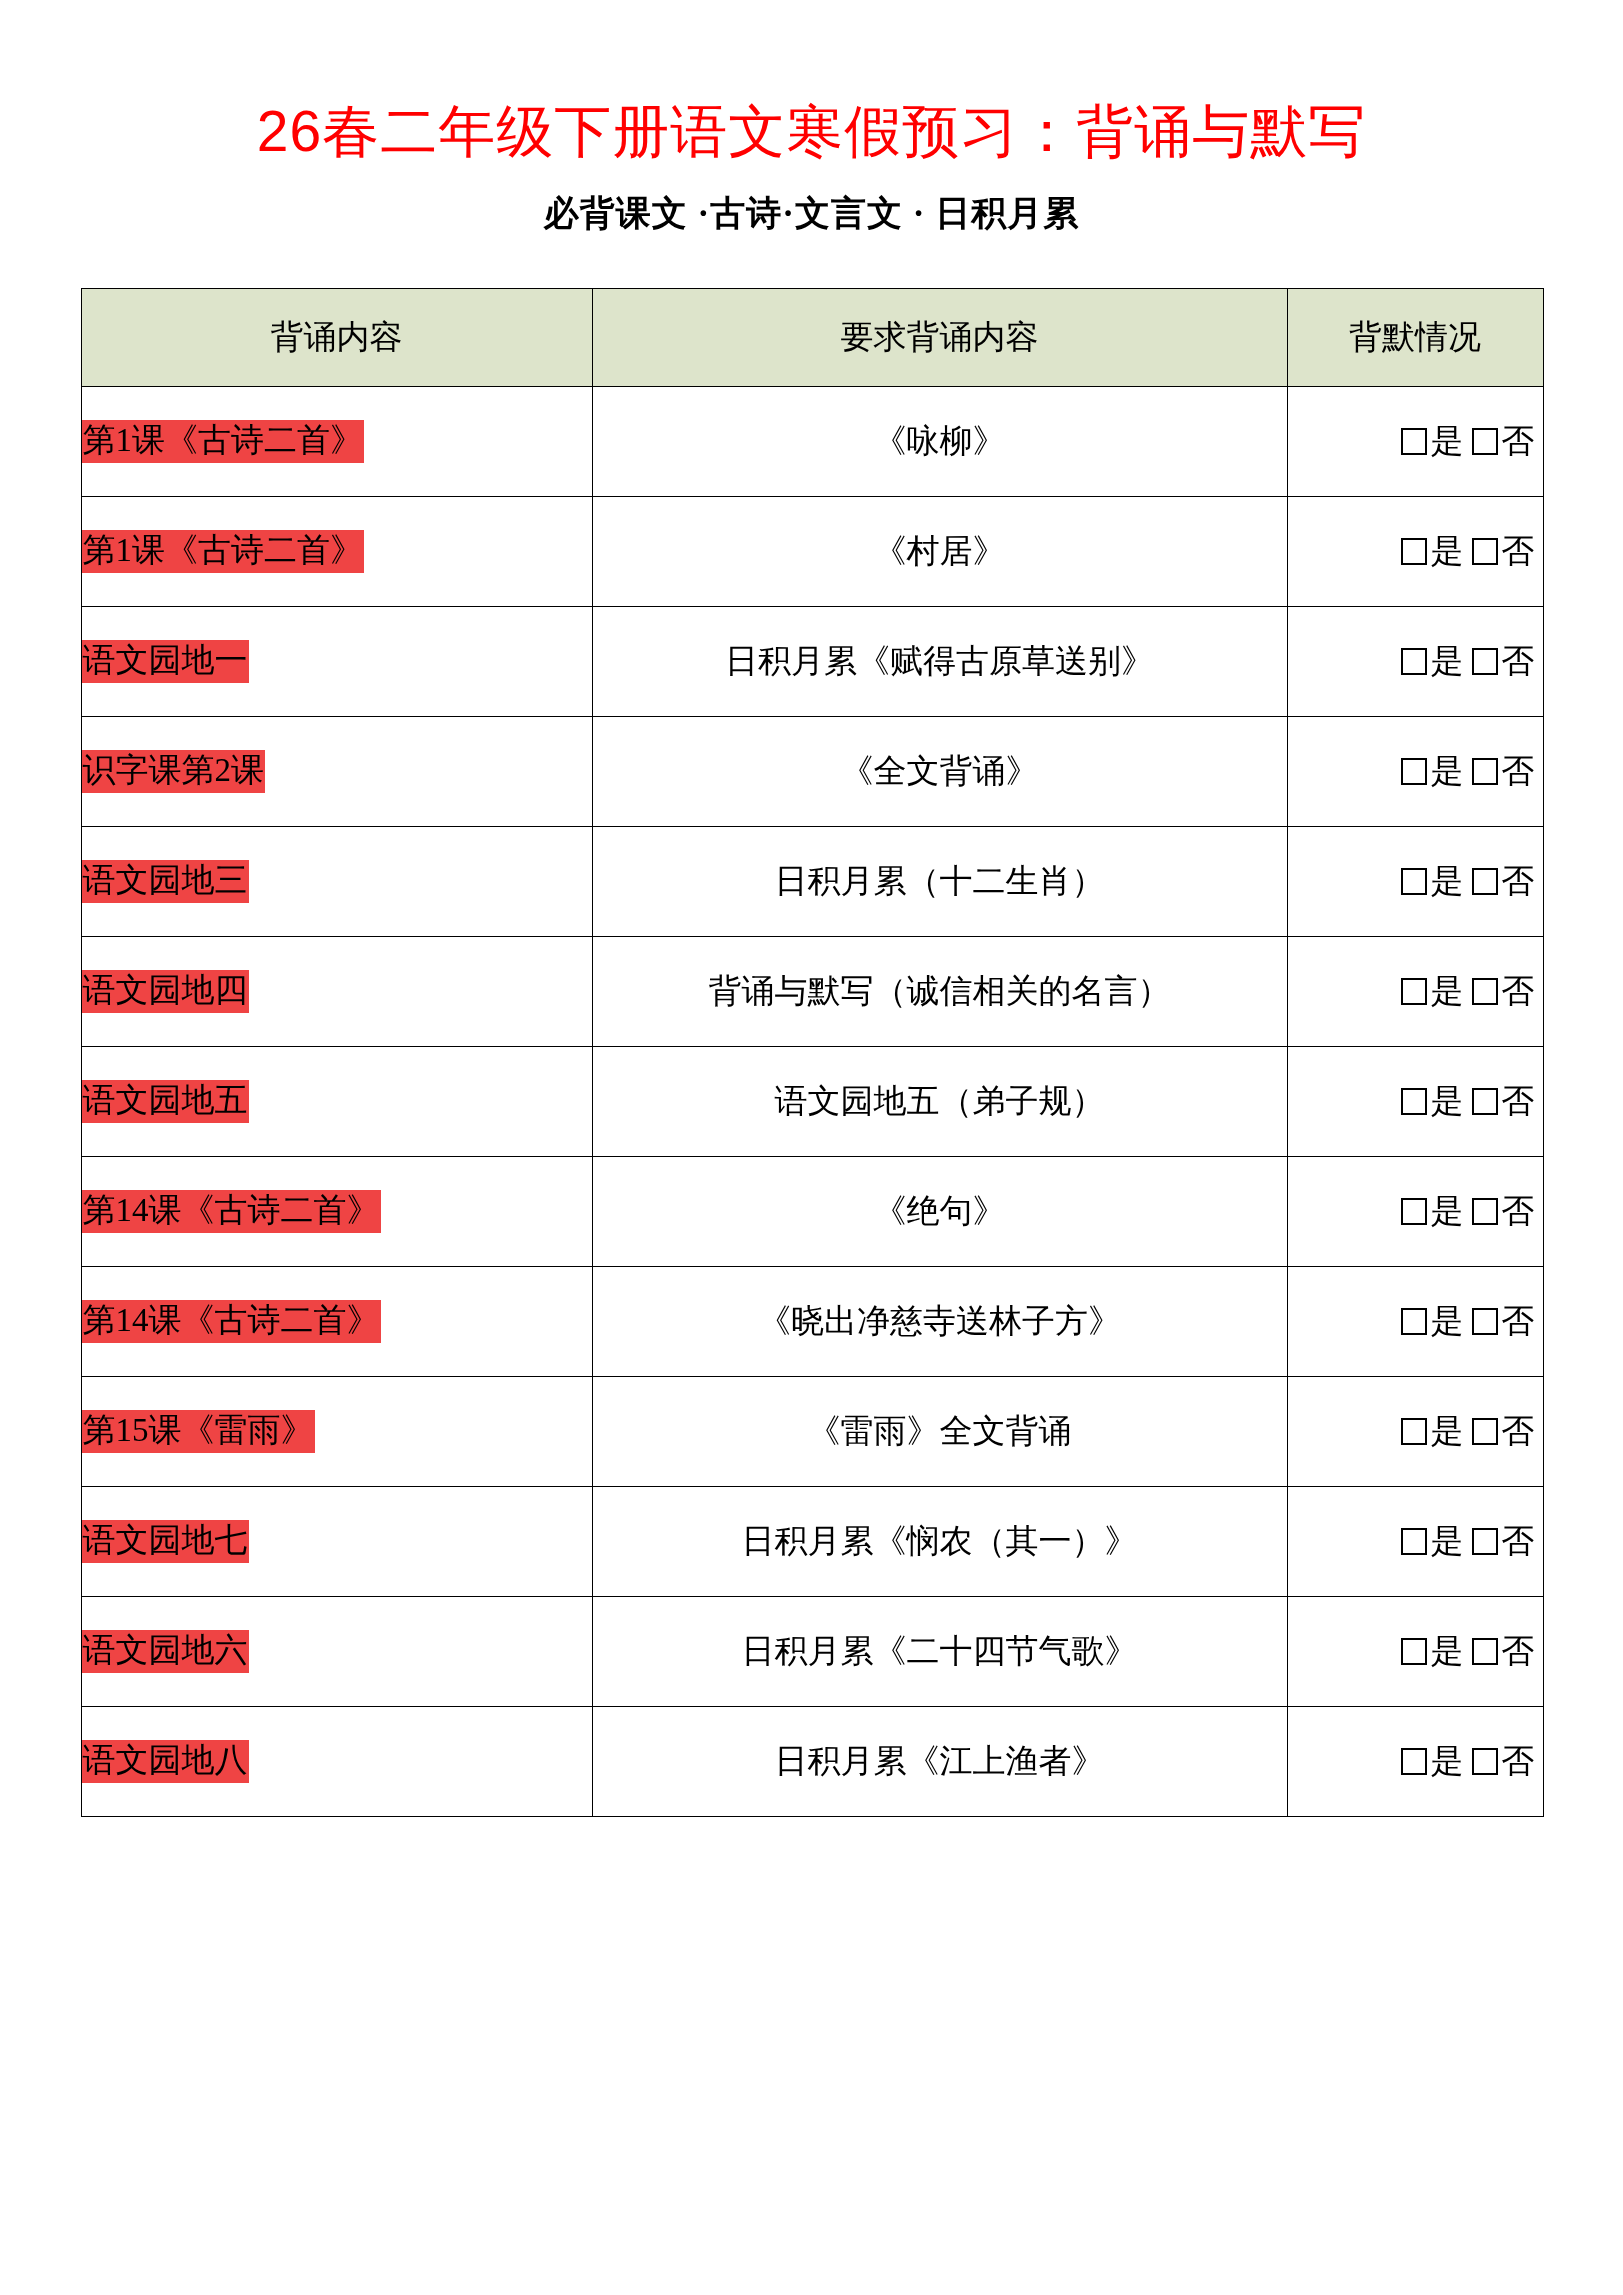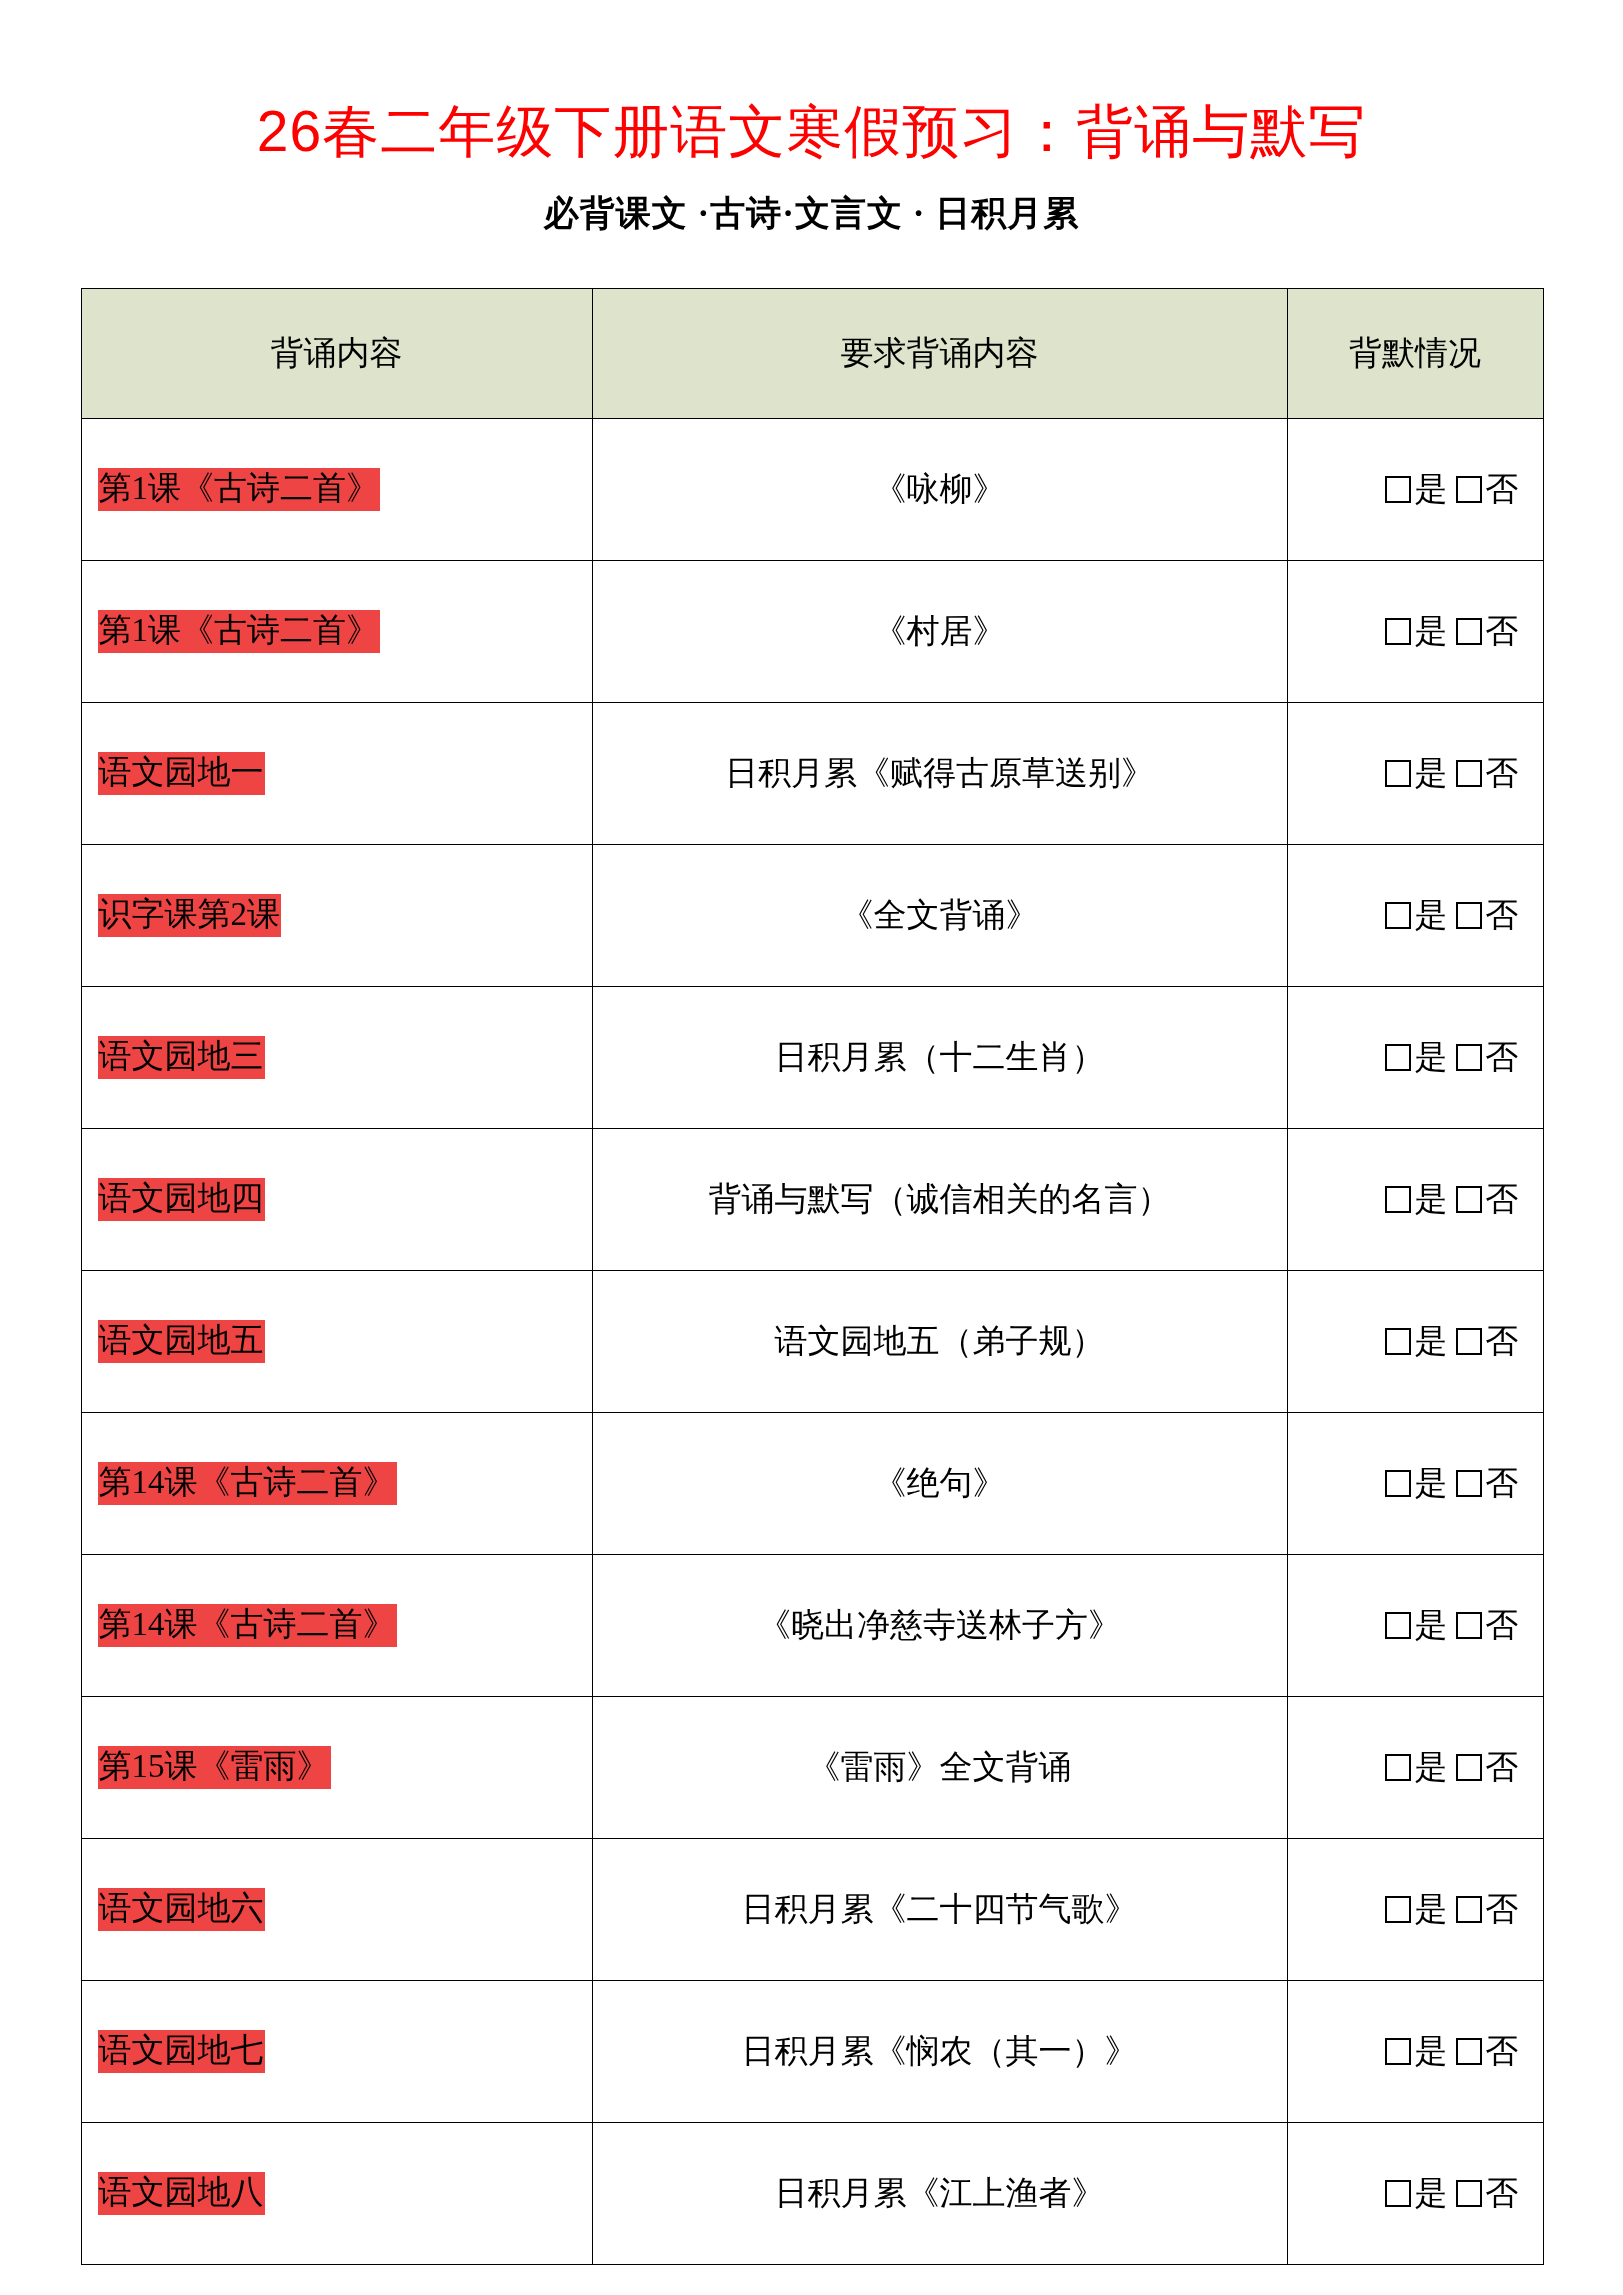--- a/index.html
+++ b/index.html
@@ -45,21 +45,21 @@
     margin: 51px auto 0 auto;
     width: 1462px;
   }
   table.bz {
     border-collapse: collapse;
     width: 100%;
     table-layout: fixed;
   }
   table.bz td, table.bz th {
     border: 1.5px solid #000000;
-    padding: 16px;
+    padding: 0;
     vertical-align: middle;
   }
   .col-a { width: 511px; }
   .col-b { width: 695px; }
   .col-c { width: 256px; }
 
   thead td {
     background: #dde4cb;
     height: 97px;
     text-align: center;
@@ -166,27 +166,27 @@
             <td class="cell-a"><span class="hl">第14课《古诗二首》</span></td>
             <td class="cell-b">《晓出净慈寺送林子方》</td>
             <td class="cell-c"><span class="chk"></span><span class="opt">是</span><span class="chk"></span><span class="opt">否</span></td>
           </tr>
           <tr>
             <td class="cell-a"><span class="hl">第15课《雷雨》</span></td>
             <td class="cell-b">《雷雨》全文背诵</td>
             <td class="cell-c"><span class="chk"></span><span class="opt">是</span><span class="chk"></span><span class="opt">否</span></td>
           </tr>
           <tr>
-            <td class="cell-a"><span class="hl">语文园地六</span></td>
-            <td class="cell-b">日积月累《二十四节气歌》</td>
+            <td class="cell-a"><span class="hl">语文园地七</span></td>
+            <td class="cell-b">日积月累《悯农（其一）》</td>
             <td class="cell-c"><span class="chk"></span><span class="opt">是</span><span class="chk"></span><span class="opt">否</span></td>
           </tr>
           <tr>
-            <td class="cell-a"><span class="hl">语文园地七</span></td>
-            <td class="cell-b">日积月累《悯农（其一）》</td>
+            <td class="cell-a"><span class="hl">语文园地六</span></td>
+            <td class="cell-b">日积月累《二十四节气歌》</td>
             <td class="cell-c"><span class="chk"></span><span class="opt">是</span><span class="chk"></span><span class="opt">否</span></td>
           </tr>
           <tr>
             <td class="cell-a"><span class="hl">语文园地八</span></td>
             <td class="cell-b">日积月累《江上渔者》</td>
             <td class="cell-c"><span class="chk"></span><span class="opt">是</span><span class="chk"></span><span class="opt">否</span></td>
           </tr>
         </tbody>
     </table>
   </div>

